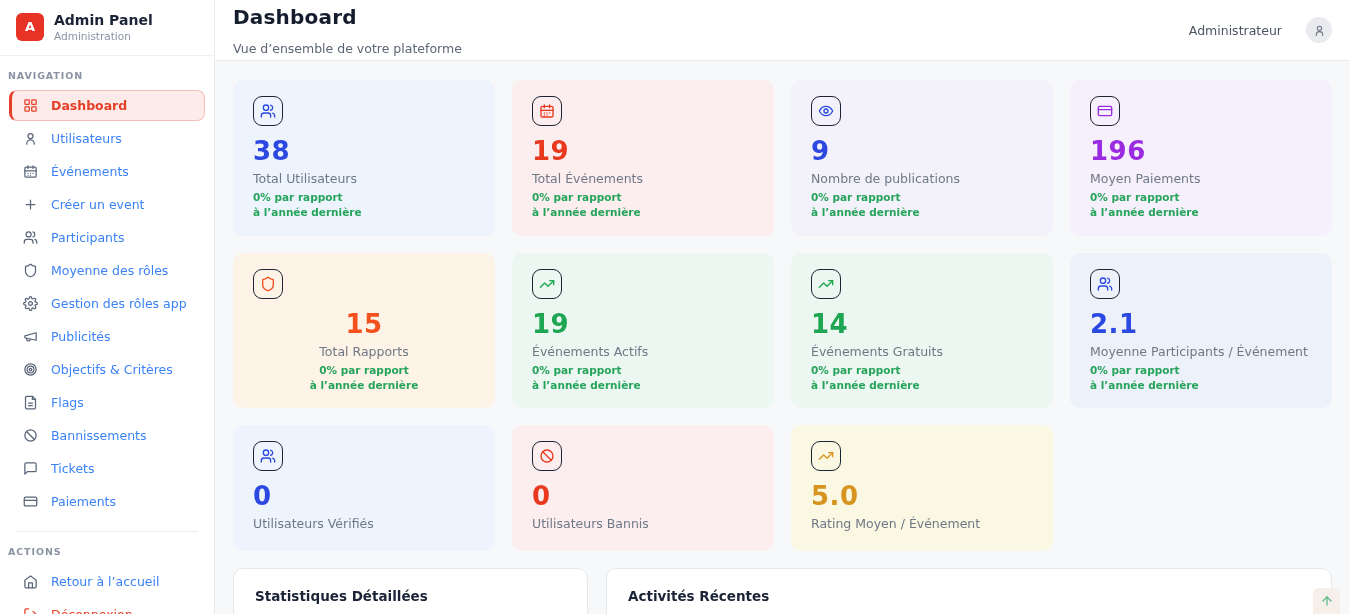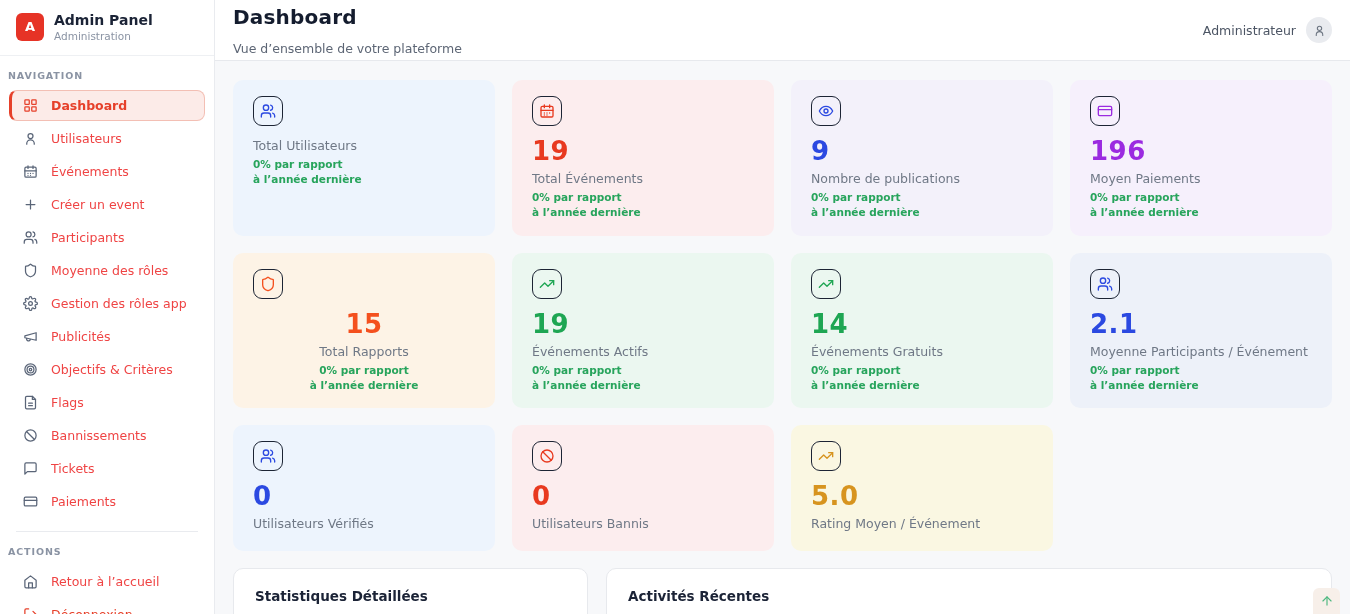--- a/index.html
+++ b/index.html
@@ -29,21 +29,21 @@
   }
   .sb-title { font-size:14px; font-weight:bold; color:#1b2336; line-height:1.2; }
   .sb-sub { font-size:10.5px; color:#8a93a3; margin-top:1px; }
   .sb-section {
     font-size:9.5px; font-weight:bold; color:#8a93a3;
     letter-spacing:.9px; padding:14px 8px 8px;
   }
   .nav-item {
     display:flex; align-items:center; gap:13px;
     height:33px; padding:0 14px 0 23px;
-    color:#ef4444; font-size:12.5px; font-weight:500; cursor:pointer;
+    color:#3b82f6; font-size:12.5px; font-weight:500; cursor:pointer;
     white-space:nowrap;
   }
   .nav-item svg { width:15px; height:15px; color:#5a6578; flex-shrink:0; }
   .nav-item.active {
     margin:1px 9px; height:31px; padding:0 0 0 11px;
     background:#fcebe8; border:1px solid #f3bfb4; border-left:3px solid #e6402a;
     border-radius:8px; color:#e6402a; font-weight:bold;
   }
   .nav-item.active svg { color:#e6402a; }
   .nav-item.danger, .nav-item.danger svg { color:#e6402a; }
@@ -51,21 +51,21 @@
 
   
   .main { flex:1; min-width:0; display:flex; flex-direction:column; }
   .main-header {
     height:61px; background:#fff; border-bottom:1px solid #e7e9ed;
     display:flex; align-items:center; justify-content:space-between;
     padding:0 18px; flex-shrink:0;
   }
   .page-title { font-size:20px; font-weight:bold; color:#141c2e; letter-spacing:.2px; }
   .page-sub { font-size:12.5px; color:#5d6675; margin-top:12px; }
-  .header-right { display:flex; align-items:center; gap:10px; }
+  .header-right { display:flex; align-items:center; gap:24px; }
   .user-label { font-size:12.5px; color:#4c5564; font-weight:500; }
   .avatar {
     width:26px; height:26px; border-radius:50%; background:#e9ebef;
     color:#6b7480; display:flex; align-items:center; justify-content:center;
   }
   .avatar svg { width:13px; height:13px; }
 
   .content { padding:19px 18px; flex:1; overflow:hidden; }
 
   .stats-grid {
@@ -281,20 +281,21 @@
     <div class="stats-grid">
         <div class="stat-card" style="background: rgb(237, 244, 253);">
           <div class="icon-box" style="color:#2b49e1">
             <svg viewBox="0 0 24 24" fill="none" stroke="currentColor" stroke-width="2" stroke-linecap="round" stroke-linejoin="round">
               <path d="M16 21v-2a4 4 0 0 0-4-4H6a4 4 0 0 0-4 4v2"></path>
               <circle cx="9" cy="7" r="4"></circle>
               <path d="M22 21v-2a4 4 0 0 0-3-3.87"></path>
               <path d="M16 3.13a4 4 0 0 1 0 7.75"></path>
             </svg>
           </div>
+          <div class="stat-value" style="color:#2b49e1">38</div>
           <div class="stat-label">Total Utilisateurs</div>
           <div class="stat-sub"><span>0% par rapport</span><br><span>à l’année dernière</span></div>
         </div>
         <div class="stat-card" style="background: rgb(252, 237, 238);">
           <div class="icon-box" style="color:#e8391f">
             <svg viewBox="0 0 24 24" fill="none" stroke="currentColor" stroke-width="2" stroke-linecap="round" stroke-linejoin="round">
               <rect x="3" y="5" width="18" height="16" rx="2"></rect>
               <path d="M16 3v4M8 3v4M3 11h18"></path>
               <path d="M8 15h.01M12 15h.01M16 15h.01M8 18h.01M12 18h.01"></path>
             </svg>

